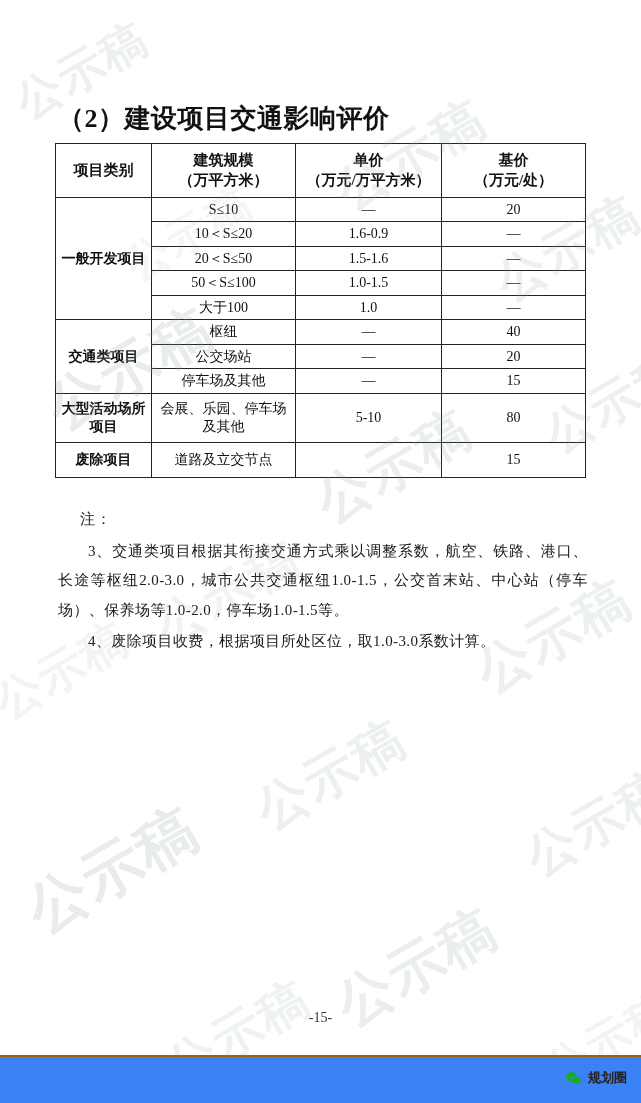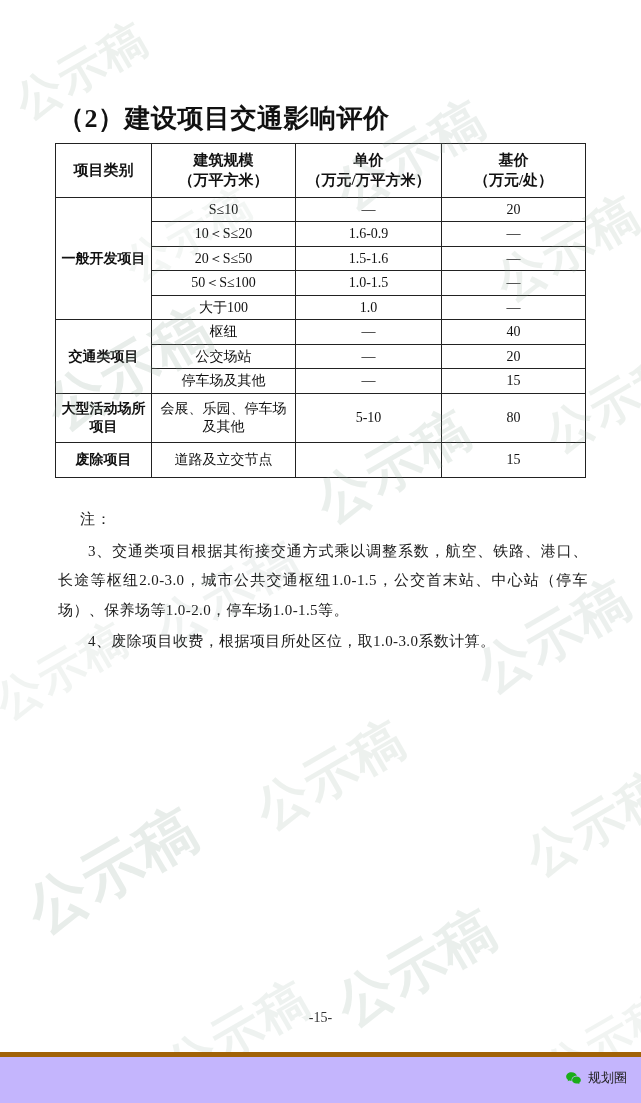--- a/index.html
+++ b/index.html
@@ -121,23 +121,24 @@
     color: #333;
   }
 
   
   .footer {
     position: absolute;
     left: 0;
     right: 0;
     bottom: 0;
     height: 46px;
-    border-top: 5px solid #a16207;
-    background: #c4b5fd;
+    border-top: 2px solid #a16207;
+    background: #3b82f6;
     z-index: 8;
+    font-weight: bold;
   }
   .footer-account {
     position: absolute;
     right: 14px;
     top: 12px;
     display: flex;
     align-items: center;
     gap: 6px;
     font-family: "Liberation Sans", sans-serif;
     font-size: 13px;

